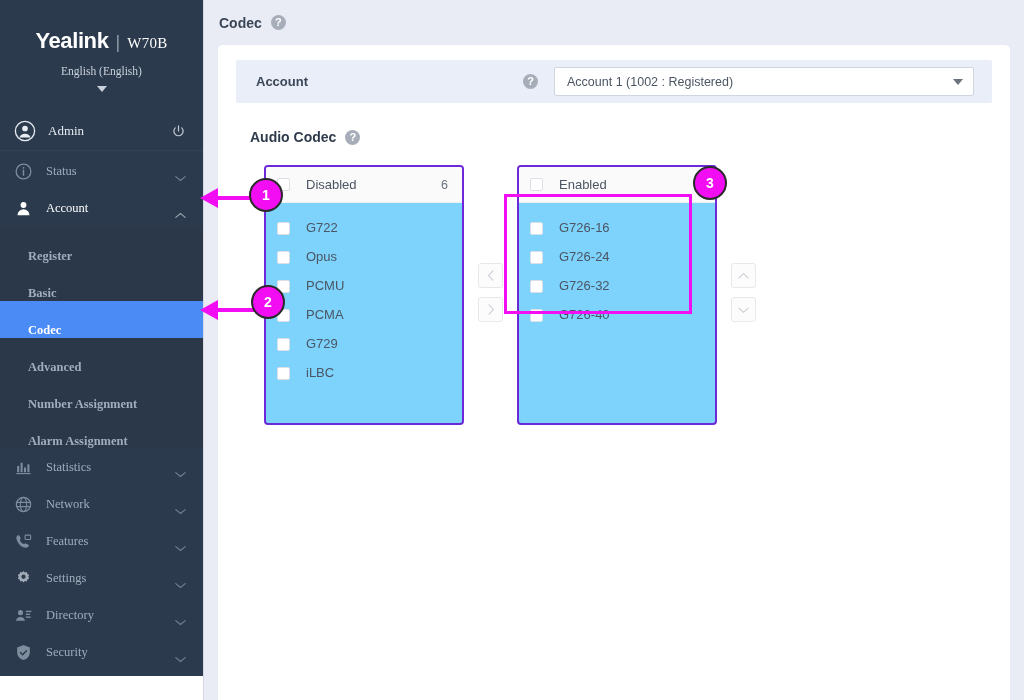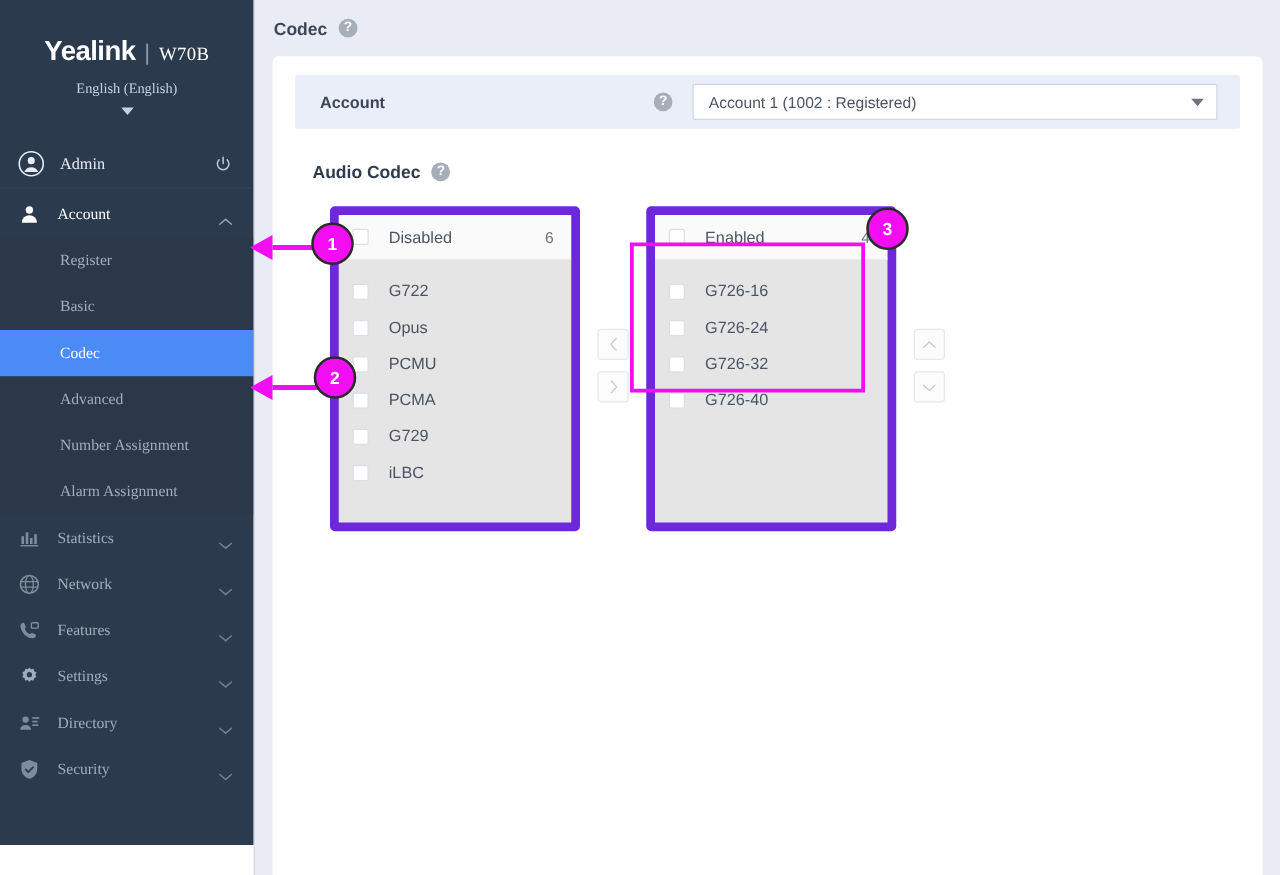--- a/index.html
+++ b/index.html
@@ -87,22 +87,22 @@
     font-family: "Liberation Serif", serif;
   }
   .nav-item.open .nav-label,
   .nav-item.open .nav-icon { color: #ffffff; opacity: 1; }
   .nav-item.open .nav-label { color: #ffffff; }
   .chev {
     width: 11px; height: 7px; opacity: .6;
   }
   .sub-wrap { background: #2a3849; }
   .sub-item {
-    height: 37px; display: flex; align-items: center;
-    padding-left: 48px; cursor: pointer;
+    height: 37px; display: flex; align-items: flex-end;
+    padding-left: 28px; cursor: pointer; font-weight: bold;
   }
   .sub-label {
     color: #9fadbd; font-size: 12.5px;
     font-family: "Liberation Serif", serif;
   }
   .sub-item.active { background: #4a8bf5; }
   .sub-item.active .sub-label { color: #ffffff; }
 
   
   #main {
@@ -174,23 +174,23 @@
   .section-title {
     color: #2f3b4c; font-size: 14px; font-weight: bold;
   }
 
   .transfer {
     display: flex; align-items: flex-start;
     margin-top: 20px; margin-left: 28px;
   }
   .list-panel {
     width: 200px; height: 260px;
-    border: 7px solid #6d28d9;
+    border: 2px solid #6d28d9;
     border-radius: 4px;
-    background: #e5e5e5;
+    background: #7dd3fc;
     overflow: hidden;
   }
   .list-head {
     height: 36px;
     background: #fafafa;
     border-bottom: 1px solid #eceef2;
     display: flex; align-items: center;
     padding: 0 14px 0 11px;
   }
   .list-head .cb { margin-right: 16px; }
@@ -277,20 +277,35 @@
       <span class="power-icon">
         <svg viewBox="0 0 24 24" width="15" height="15">
           <path d="M12 3v8" fill="none" stroke="#dfe6ee" stroke-width="1.9" stroke-linecap="round"></path>
           <path d="M6.8 6.1a7.4 7.4 0 1 0 10.4 0" fill="none" stroke="#dfe6ee" stroke-width="1.9" stroke-linecap="round"></path>
         </svg>
       </span>
     </div>
 
     <div class="nav">
 
+      <div class="nav-item">
+        <span class="nav-icon">
+          <svg viewBox="0 0 24 24" width="19" height="19">
+            <circle cx="12" cy="12" r="9.3" fill="none" stroke="#9fadbd" stroke-width="1.6"></circle>
+            <path d="M12 10.4v6.2" stroke="#9fadbd" stroke-width="1.8" stroke-linecap="round"></path>
+            <circle cx="12" cy="7.4" r="1.1" fill="#9fadbd"></circle>
+          </svg>
+        </span>
+        <span class="nav-label">Status</span>
+        <span class="chev">
+          <svg viewBox="0 0 14 8" width="11" height="7">
+              <path d="M1 1.6 7 6.6l6-5" fill="none" stroke="#9fadbd" stroke-width="1.5" stroke-linecap="round"></path>
+            </svg>
+        </span>
+      </div>
 
       <div class="nav-item open">
         <span class="nav-icon">
           <svg viewBox="0 0 24 24" width="19" height="19">
             <circle cx="12" cy="7.6" r="3.7" fill="#ffffff"></circle>
             <path d="M4.4 20.4a7.6 7.6 0 0 1 15.2 0z" fill="#ffffff"></path>
           </svg>
         </span>
         <span class="nav-label">Account</span>
         <span class="chev">

